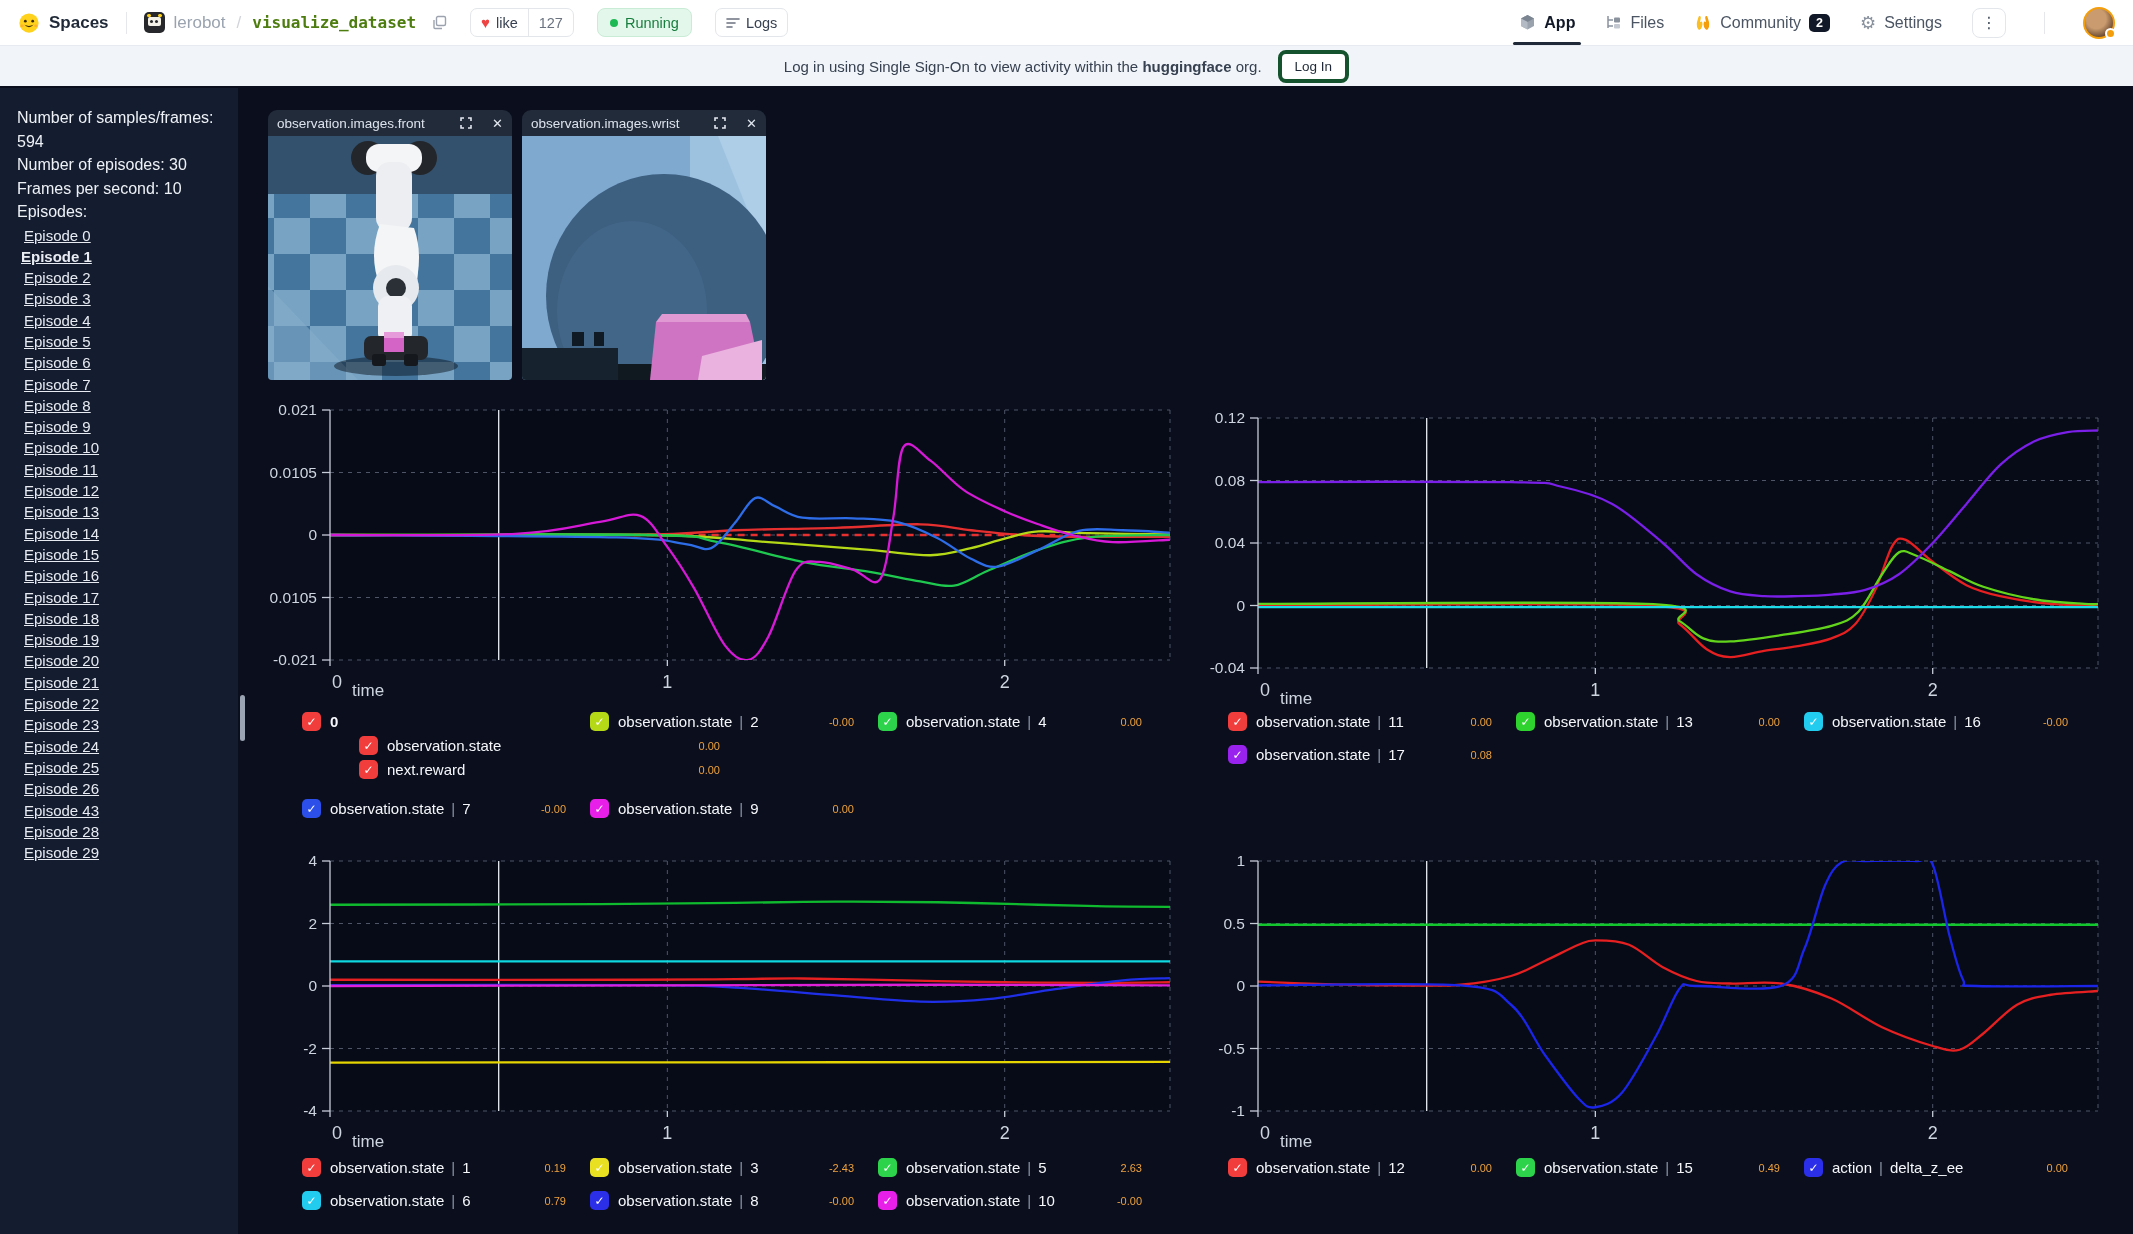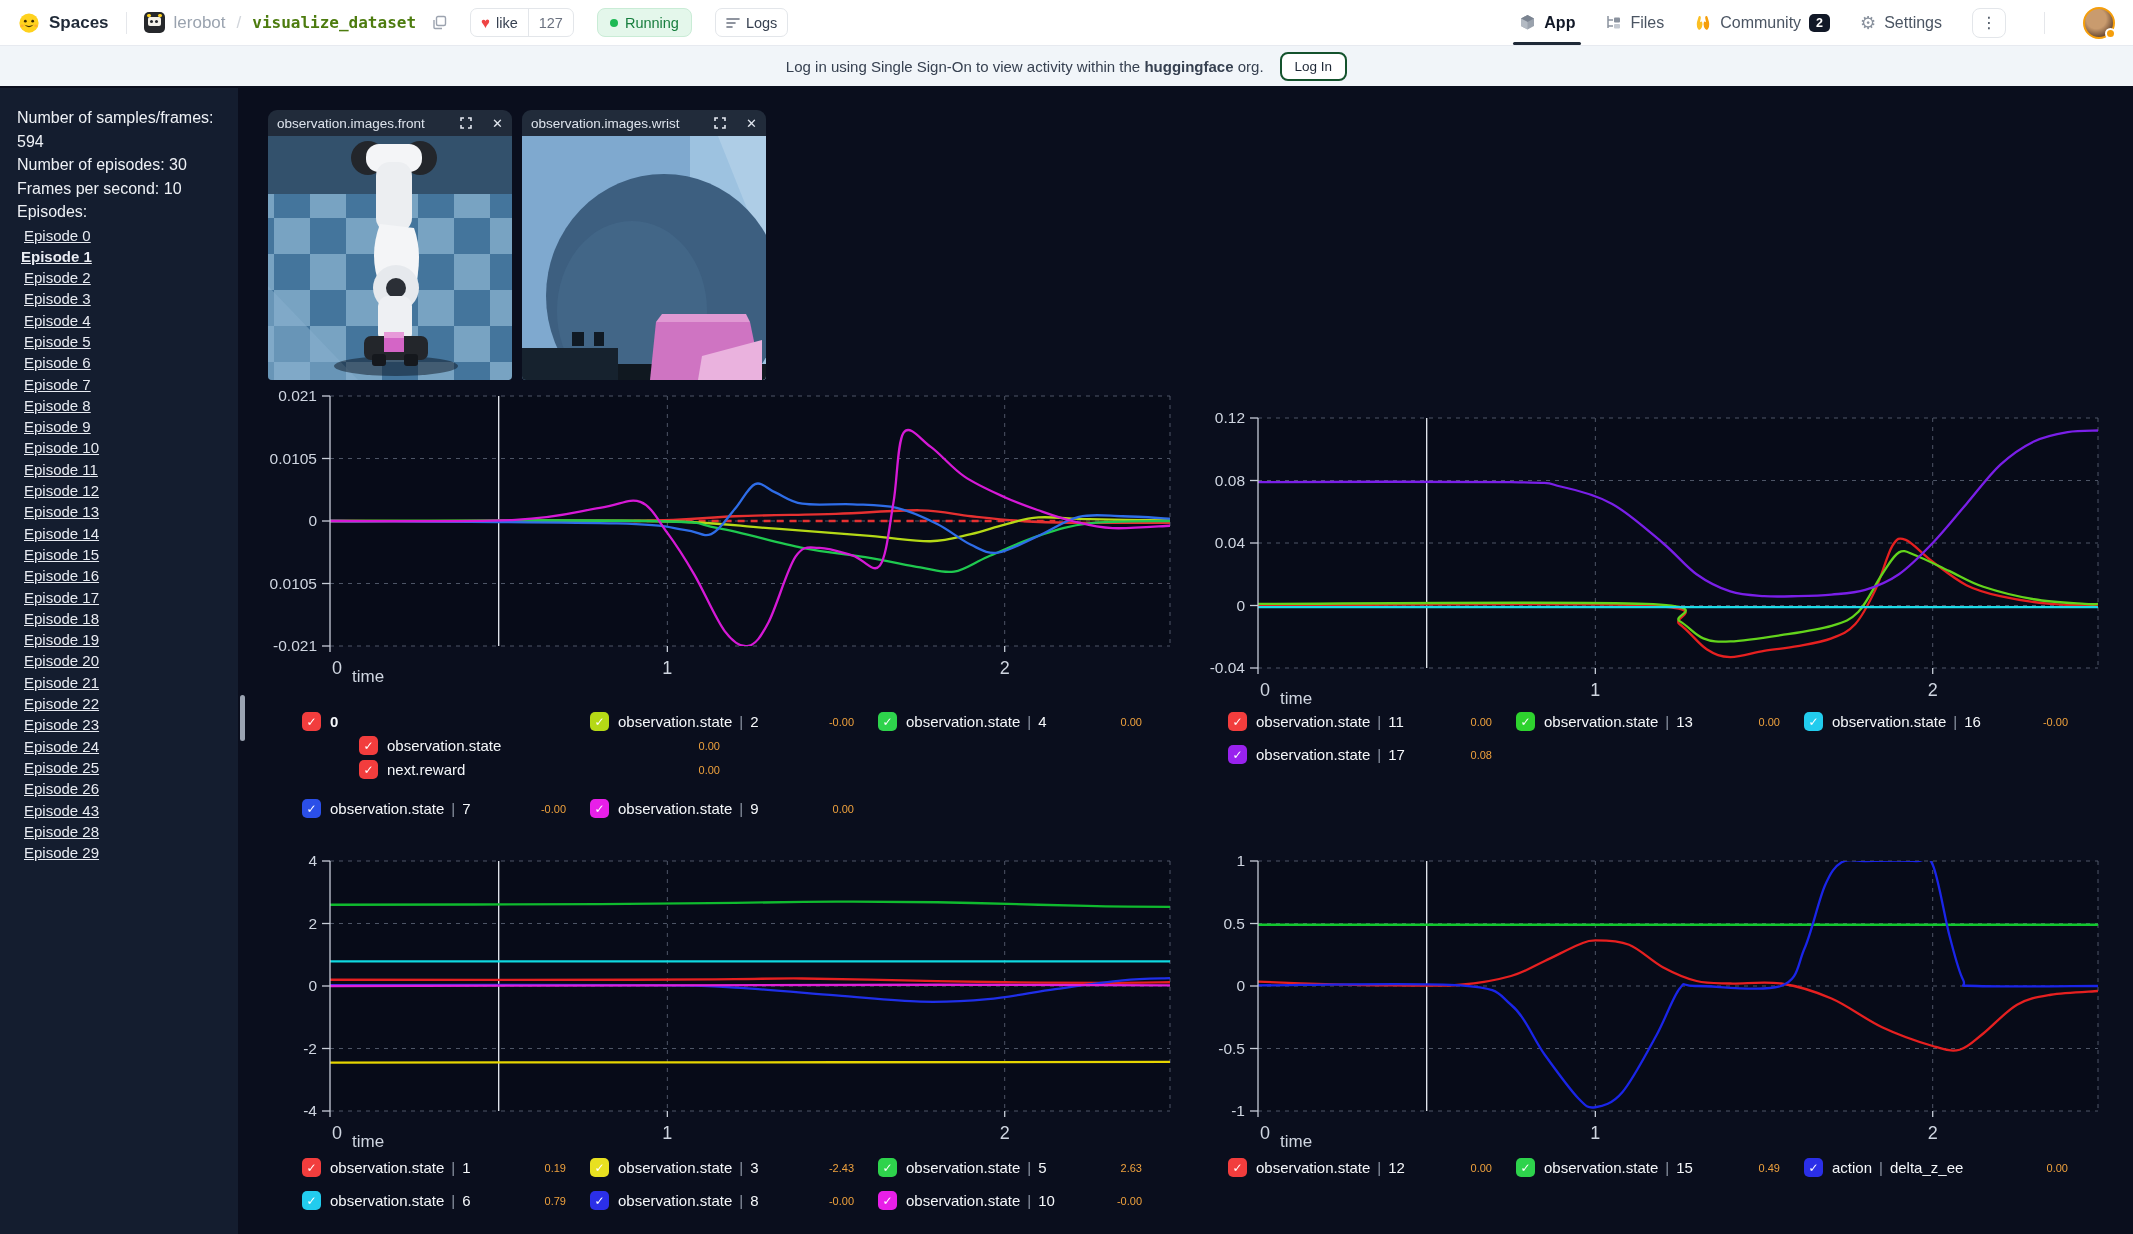--- a/index.html
+++ b/index.html
@@ -42,21 +42,21 @@
     background:radial-gradient(circle at 40% 35%, #c99b6e 0 40%, #6b4a33 75%, #2e2118 100%); }
   .user-avatar .status { position:absolute; right:-3px; bottom:-2px; width:11px; height:11px; border-radius:50%;
     background:#f59e0b; border:2px solid #fff; }
   .gear-glyph { font-family:"DejaVu Sans",sans-serif; font-size:18px; color:#8a929e; }
 
   
   .sso-bar { position:absolute; left:0; top:46px; width:2133px; height:40px; background:#f1f5f9;
     display:flex; align-items:center; justify-content:center; gap:16px; z-index:4; }
   .sso-text { font-size:15px; color:#374151; }
   .sso-text b { font-weight:700; }
-  .login-btn { background:#ffffff; border:2px solid #14532d; border-radius:8px; padding:5px 13px; font-size:13.5px;
+  .login-btn { background:#ffffff; border:4px solid #14532d; border-radius:8px; padding:5px 13px; font-size:13.5px;
     color:#1f2937; cursor:pointer; }
 
   
   .sidebar { position:absolute; left:0; top:88px; width:238px; height:1146px; background:#141d2f; color:#eef1f6;
     padding:18px 0 0 17px; }
   .stat-line { font-size:16px; line-height:23.5px; width:206px; }
   .episode-list { list-style:none; margin-top:1px; }
   .episode-list li { line-height:21.3px; }
   .episode-list a { color:#e8ebf2; font-size:15px; text-decoration:underline; margin-left:7px; cursor:pointer; }
   .episode-list li.active a { font-weight:700; margin-left:4px; }
@@ -301,21 +301,21 @@
       <rect x="0" y="212" width="96" height="32" fill="#16222e"></rect>
       <rect x="50" y="196" width="12" height="14" fill="#101a24"></rect>
       <rect x="72" y="196" width="10" height="14" fill="#101a24"></rect>
       <rect x="96" y="228" width="148" height="16" fill="#101820"></rect>
       <polygon points="134,186 228,186 240,244 128,244" fill="#cf74c2"></polygon>
       <polygon points="134,186 228,186 224,178 140,178" fill="#e099d3"></polygon>
       <polygon points="180,220 240,204 240,244 176,244" fill="#eab2de"></polygon>
     </svg>
   </div>
 
-  <div class="chart-box" id="chart-0" style="left:235px; top:382px;text-align:right;">
+  <div class="chart-box" id="chart-0" style="left:235px; top:396px;text-align:right;">
       <svg width="955" height="322">
         <rect x="95" y="14" width="840" height="250" fill="#070b18"></rect>
         <clipPath id="clip0">
           <rect x="95" y="14" width="840" height="250"></rect>
         </clipPath>
         <line x1="95" x2="935" y1="14" y2="14" stroke="#5a6274" stroke-width="1" stroke-dasharray="4 5" opacity="0.85"></line>
         <line x1="95" x2="935" y1="76.5" y2="76.5" stroke="#5a6274" stroke-width="1" stroke-dasharray="4 5" opacity="0.85"></line>
         <line x1="95" x2="935" y1="139" y2="139" stroke="#5a6274" stroke-width="1" stroke-dasharray="4 5" opacity="0.85"></line>
         <line x1="95" x2="935" y1="201.5" y2="201.5" stroke="#5a6274" stroke-width="1" stroke-dasharray="4 5" opacity="0.85"></line>
         <line x1="95" x2="935" y1="264" y2="264" stroke="#5a6274" stroke-width="1" stroke-dasharray="4 5" opacity="0.85"></line>

